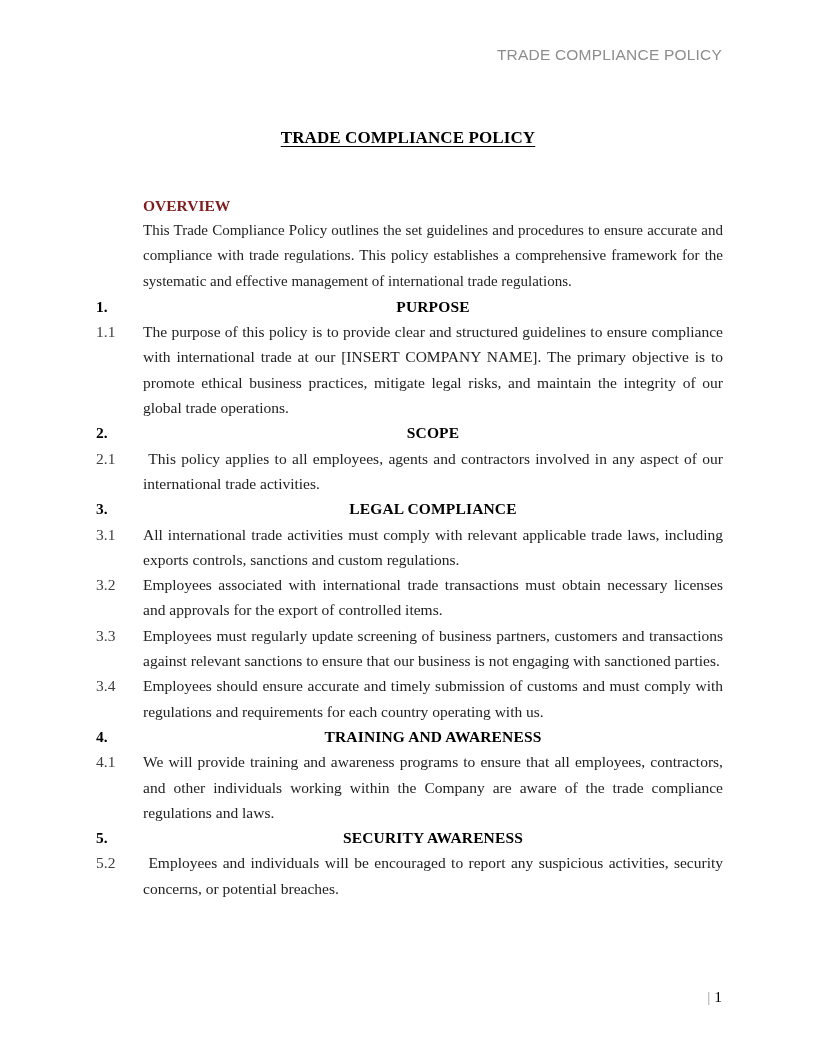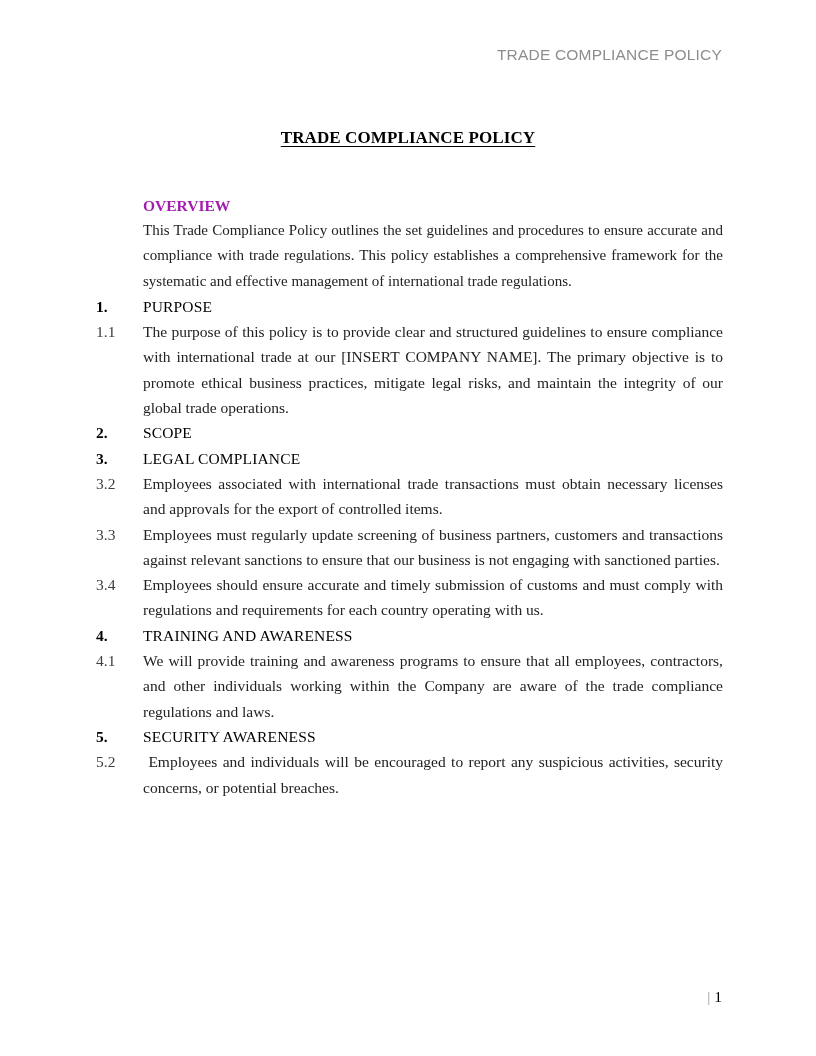--- a/index.html
+++ b/index.html
@@ -55,21 +55,21 @@
     position: absolute;
     top: 193px;
     left: 96px;
     width: 627px;   
   }
 
   .ov-head {
     margin-left: 47px;
     font-size: 15.5px;
     font-weight: bold;
-    color: #a21caf;
+    color: #7f1d1d;
     line-height: 25px;
     margin-bottom: 0px;
   }
   .ov-para {
     margin-left: 47px;
     width: 580px;
     font-size: 15px;
     line-height: 25.3px;
     text-align: justify;
     text-justify: inter-word;
@@ -95,23 +95,23 @@
   .txt {
     flex: 1 1 auto;
     font-size: 15.5px;
     line-height: 25.3px;
     text-align: justify;
     text-justify: inter-word;
     color: #222222;
     white-space: pre-wrap;
   }
   .txt.heading {
-    font-weight: normal;
-    color: #000000;
-    text-align: left;
+    font-weight: bold;
+    color: #000000;
+    text-align: center;
     letter-spacing: 0.15px;
   }
   .row.section-row {
     margin-top: 0px;
   }
 
   
   .doc-footer {
     position: absolute;
     top: 988px;
@@ -145,23 +145,31 @@
           <div class="txt heading">PURPOSE</div>
         </div>
         <div class="row">
           <div class="num">1.1</div>
           <div class="txt">The purpose of this policy is to provide clear and structured guidelines to ensure compliance with international trade at our [INSERT COMPANY NAME]. The primary objective is to promote ethical business practices, mitigate legal risks, and maintain the integrity of our global trade operations.</div>
         </div>
         <div class="row section-row">
           <div class="num major">2.</div>
           <div class="txt heading">SCOPE</div>
         </div>
+        <div class="row">
+          <div class="num">2.1</div>
+          <div class="txt"> This policy applies to all employees, agents and contractors involved in any aspect of our international trade activities.</div>
+        </div>
         <div class="row section-row">
           <div class="num major">3.</div>
           <div class="txt heading">LEGAL COMPLIANCE</div>
+        </div>
+        <div class="row">
+          <div class="num">3.1</div>
+          <div class="txt">All international trade activities must comply with relevant applicable trade laws, including exports controls, sanctions and custom regulations.</div>
         </div>
         <div class="row">
           <div class="num">3.2</div>
           <div class="txt">Employees associated with international trade transactions must obtain necessary licenses and approvals for the export of controlled items.</div>
         </div>
         <div class="row">
           <div class="num">3.3</div>
           <div class="txt">Employees must regularly update screening of business partners, customers and transactions against relevant sanctions to ensure that our business is not engaging with sanctioned parties.</div>
         </div>
         <div class="row">

